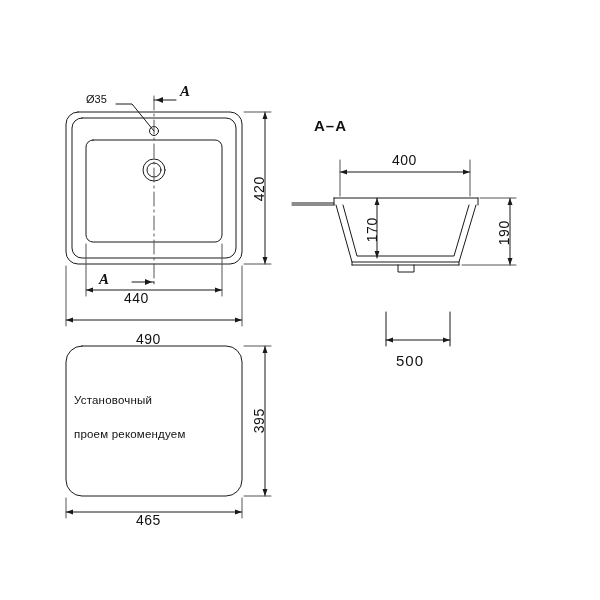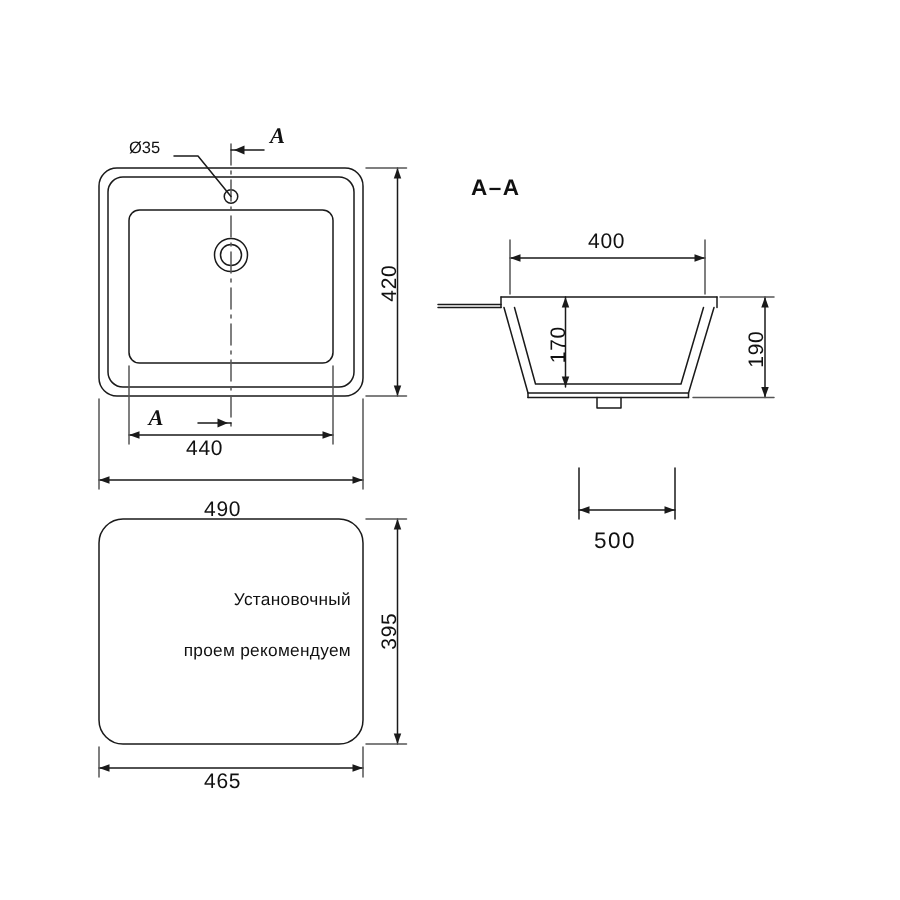--- a/index.html
+++ b/index.html
@@ -46,21 +46,21 @@
     letter-spacing: 1px;
   }
   .mark {
     font-size: 15px;
     font-weight: 700;
     font-style: italic;
     font-family: "Liberation Serif", serif;
   }
   .note {
     font-size: 11.5px;
-    text-align: right;
+    text-align: left;
     line-height: 1.5;
     letter-spacing: 0.2px;
   }
   .cabinet {
     font-size: 17px;
     letter-spacing: 1.2px;
   }
   .cab-dim {
     font-size: 15px;
     letter-spacing: 1px;

